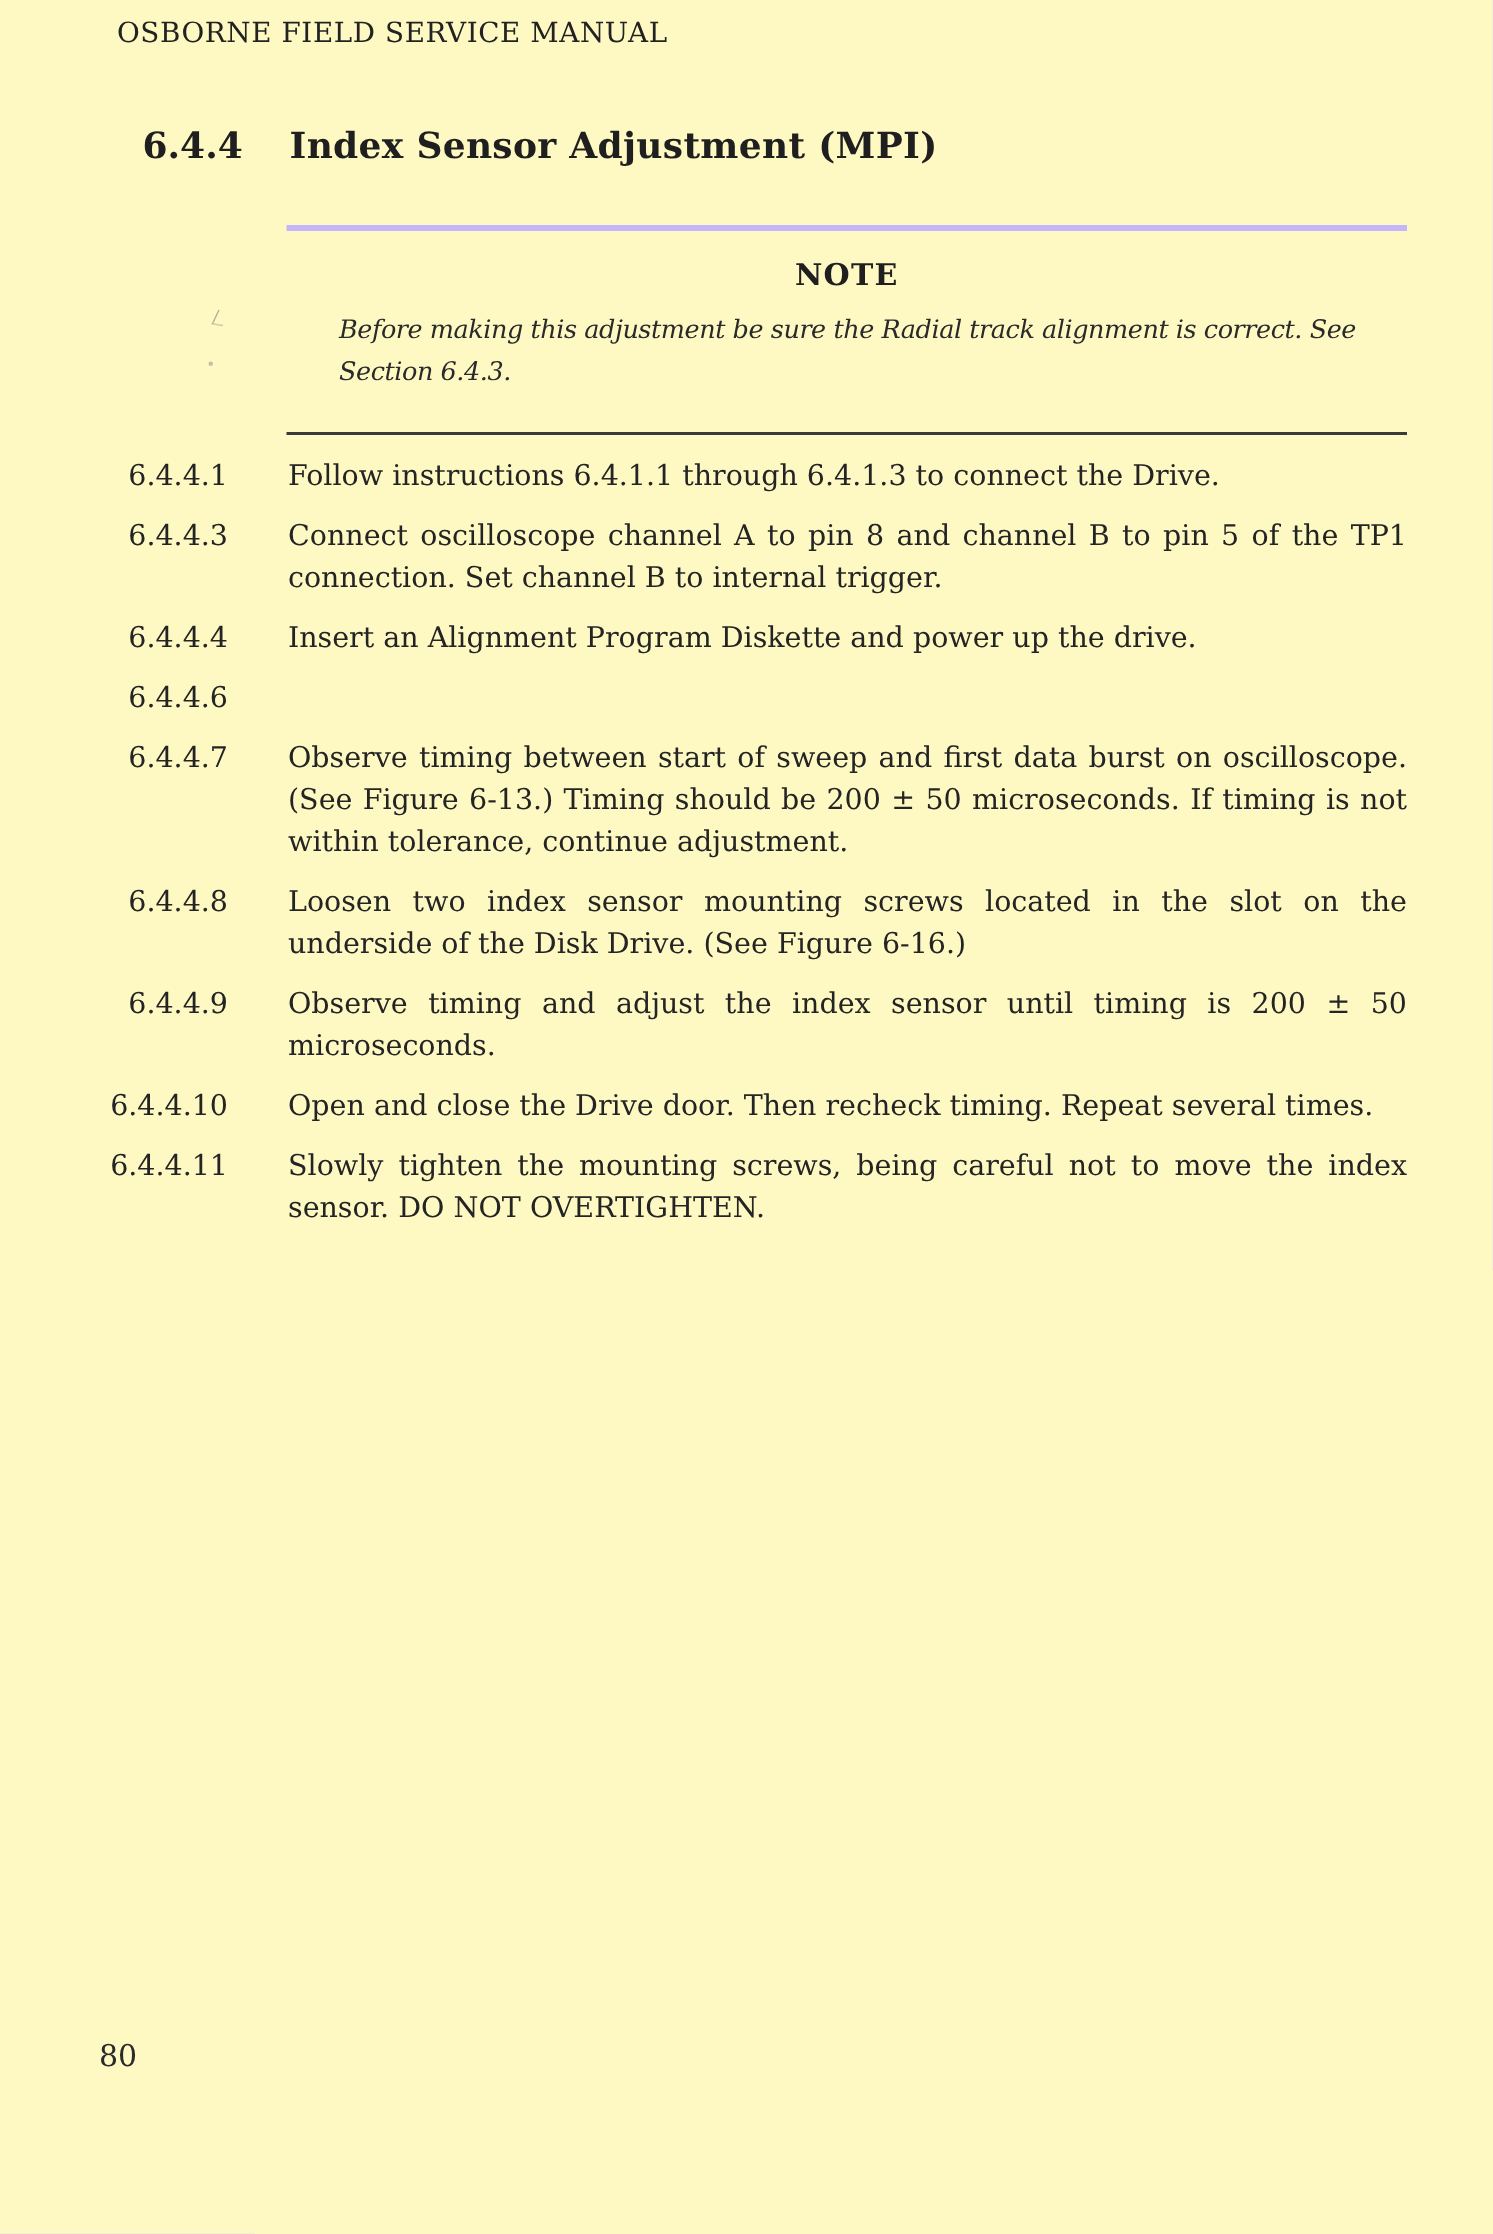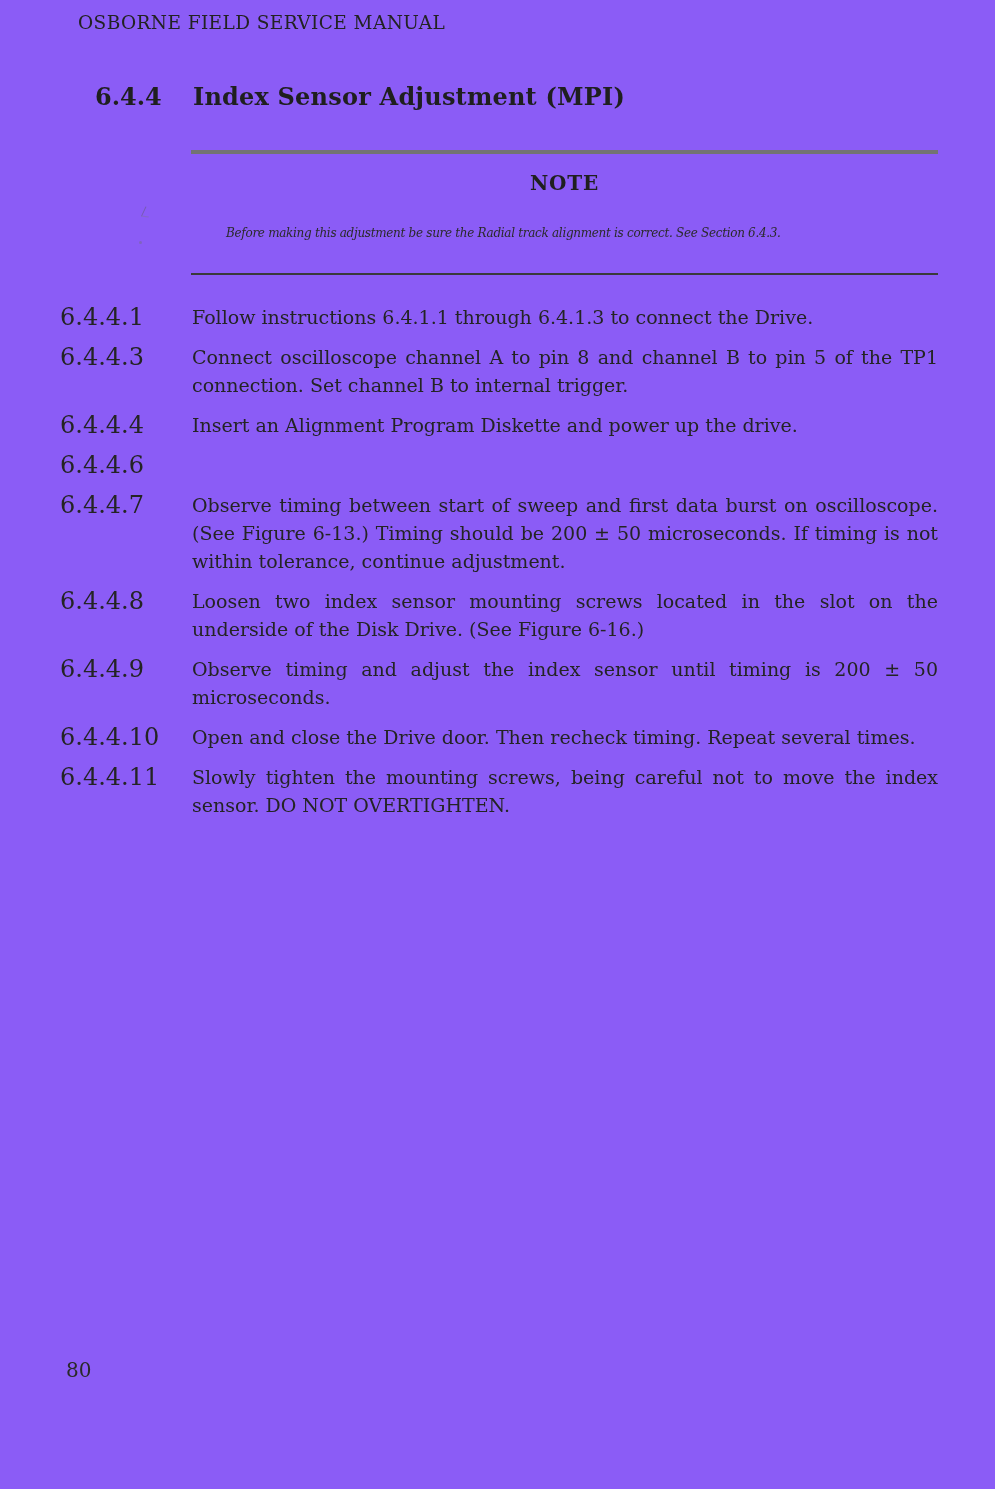--- a/index.html
+++ b/index.html
@@ -5,21 +5,21 @@
   html, body {
     margin: 0;
     padding: 0;
     background: #e8e8e8;
   }
   .page {
     position: relative;
     width: 995px;
     height: 1489px;
     margin: 0 auto;
-    background: #8b5cf6;
+    background: #fef9c3;
     overflow: hidden;
     font-family: "DejaVu Serif", "Liberation Serif", serif;
     color: #262626;
   }
 
   
   .running-header {
     position: absolute;
     left: 78px;
     top: 12px;
@@ -49,39 +49,39 @@
     top: 0;
     letter-spacing: 0.2px;
   }
 
   
   .note-block {
     position: absolute;
     left: 191px;
     top: 150px;
     width: 747px;
-    border-top: 4px solid #737373;
+    border-top: 4px solid #c4b5fd;
     border-bottom: 2px solid #3a3a3a;
     box-sizing: border-box;
     padding-bottom: 26px;
   }
   .note-label {
     margin-top: 17px;
     text-align: center;
     font-weight: bold;
     font-size: 20px;
     letter-spacing: 0.8px;
     color: #1f1f1f;
   }
   .note-text {
-    margin-top: 24px;
+    margin-top: 11px;
     padding-left: 35px;
     padding-right: 6px;
     font-style: italic;
-    font-size: 12px;
+    font-size: 17px;
     letter-spacing: -0.3px;
     line-height: 28px;
     color: #2a2a2a;
   }
 
   
   .artifact {
     position: absolute;
     pointer-events: none;
   }
@@ -110,22 +110,22 @@
     top: 303px;
     width: 878px;
   }
   .step {
     display: flex;
     margin-bottom: 12px;
   }
   .step-num {
     width: 92px;
     flex: 0 0 92px;
-    text-align: left;
-    font-size: 24px;
+    text-align: right;
+    font-size: 19px;
     line-height: 28px;
     color: #242424;
     white-space: nowrap;
   }
   .step-text {
     margin-left: 40px;
     width: 746px;
     flex: 0 0 746px;
     font-size: 19px;
     line-height: 28px;

